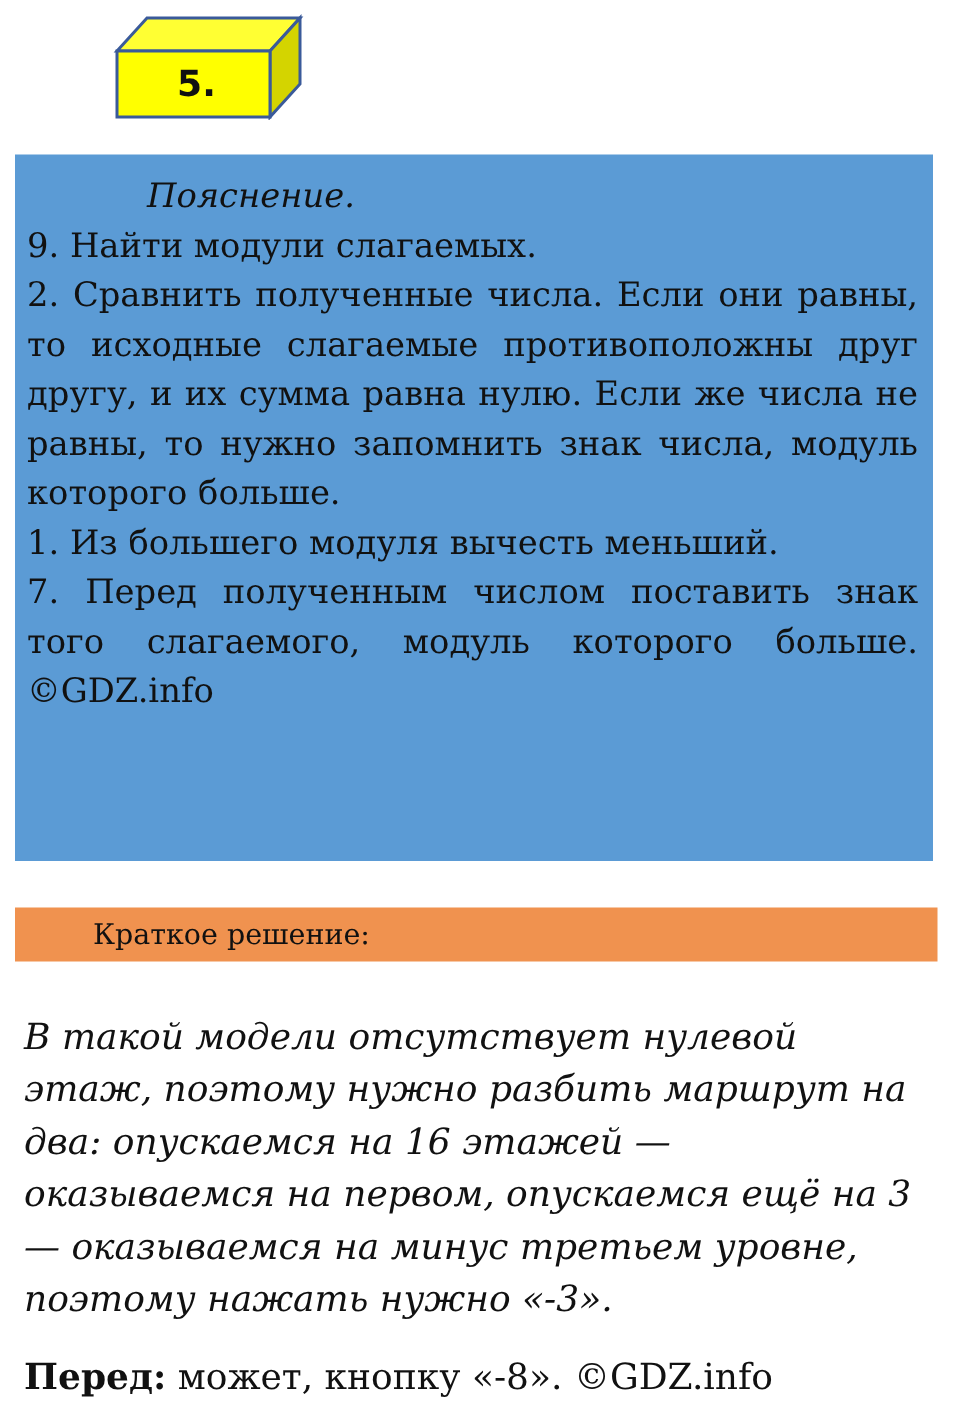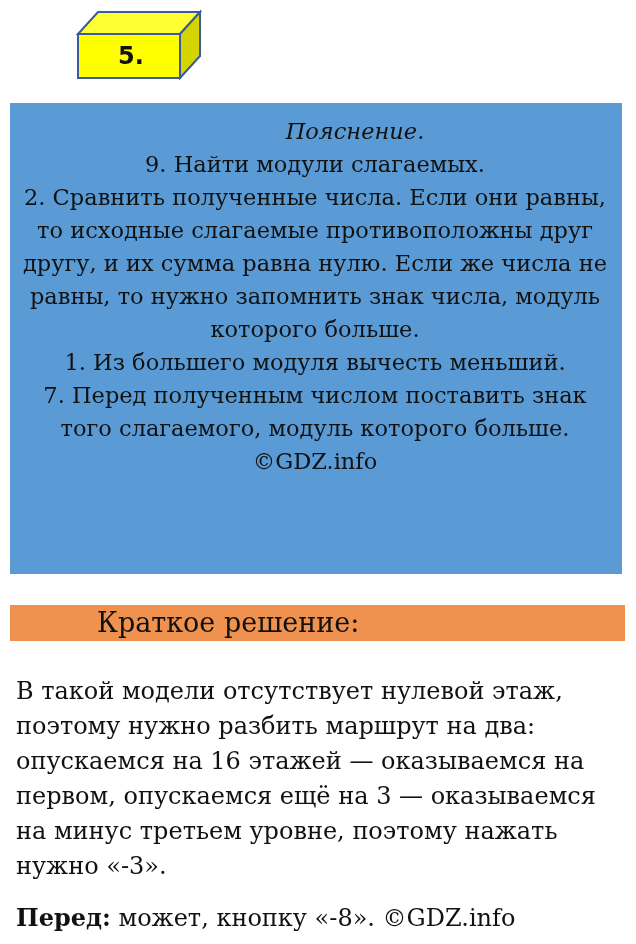--- a/index.html
+++ b/index.html
@@ -7,31 +7,31 @@
          font-family:"DejaVu Serif", "Liberation Serif", serif; color:#111; }
   .num-box { position:absolute; left:74px; top:8px; width:130px; height:72px; }
   .num-box svg { position:absolute; left:0; top:0; }
   .num-label { position:absolute; left:4px; top:26px; width:106px; height:44px;
                display:flex; align-items:center; justify-content:center;
                font-family:"DejaVu Sans", "Liberation Sans", sans-serif;
                font-weight:bold; font-size:24px; color:#111; }
   .explain { position:absolute; left:10px; top:103px; width:612px; height:471px;
              background:#5b9bd5; box-sizing:border-box; padding:12px 10px 0 8px;
              font-size:22.5px; line-height:33px; }
-  .explain p { margin:0;text-align:center; }
+  .explain p { margin:0; }
   .ex-title { font-style:italic; padding-left:80px; }
   .ex-rule { font-weight:bold; text-align:justify; text-align-last:left; }
   .ex-rule .indent { display:inline-block; width:80px; }
   .justify { text-align:justify; }
   .short-bar { position:absolute; left:10px; top:605px; width:615px; height:36px;
-               background:#f0924f; font-size:27px; line-height:36px;
-               box-sizing:border-box; padding-left:87px; }
+               background:#f0924f; font-size:19px; line-height:36px;
+               box-sizing:border-box; padding-left:52px; }
   .solution { position:absolute; left:16px; top:674px; width:600px;
               font-size:24px; line-height:35px; }
-  .solution p { margin:0; }
+  .solution p { margin:0;font-style:italic; }
   .answer { position:absolute; left:16px; top:900px; width:610px;
             font-size:24px; line-height:35px; }
   .answer b { font-weight:bold; }
 </style>
 </head>
 <body>
 
 <div class="num-box">
   <svg width="130" height="72" viewBox="0 0 130 72">
     <polygon points="4,26 24,4 126,4 106,26" fill="#ffff33" stroke="#3a5a9a" stroke-width="2"></polygon>

